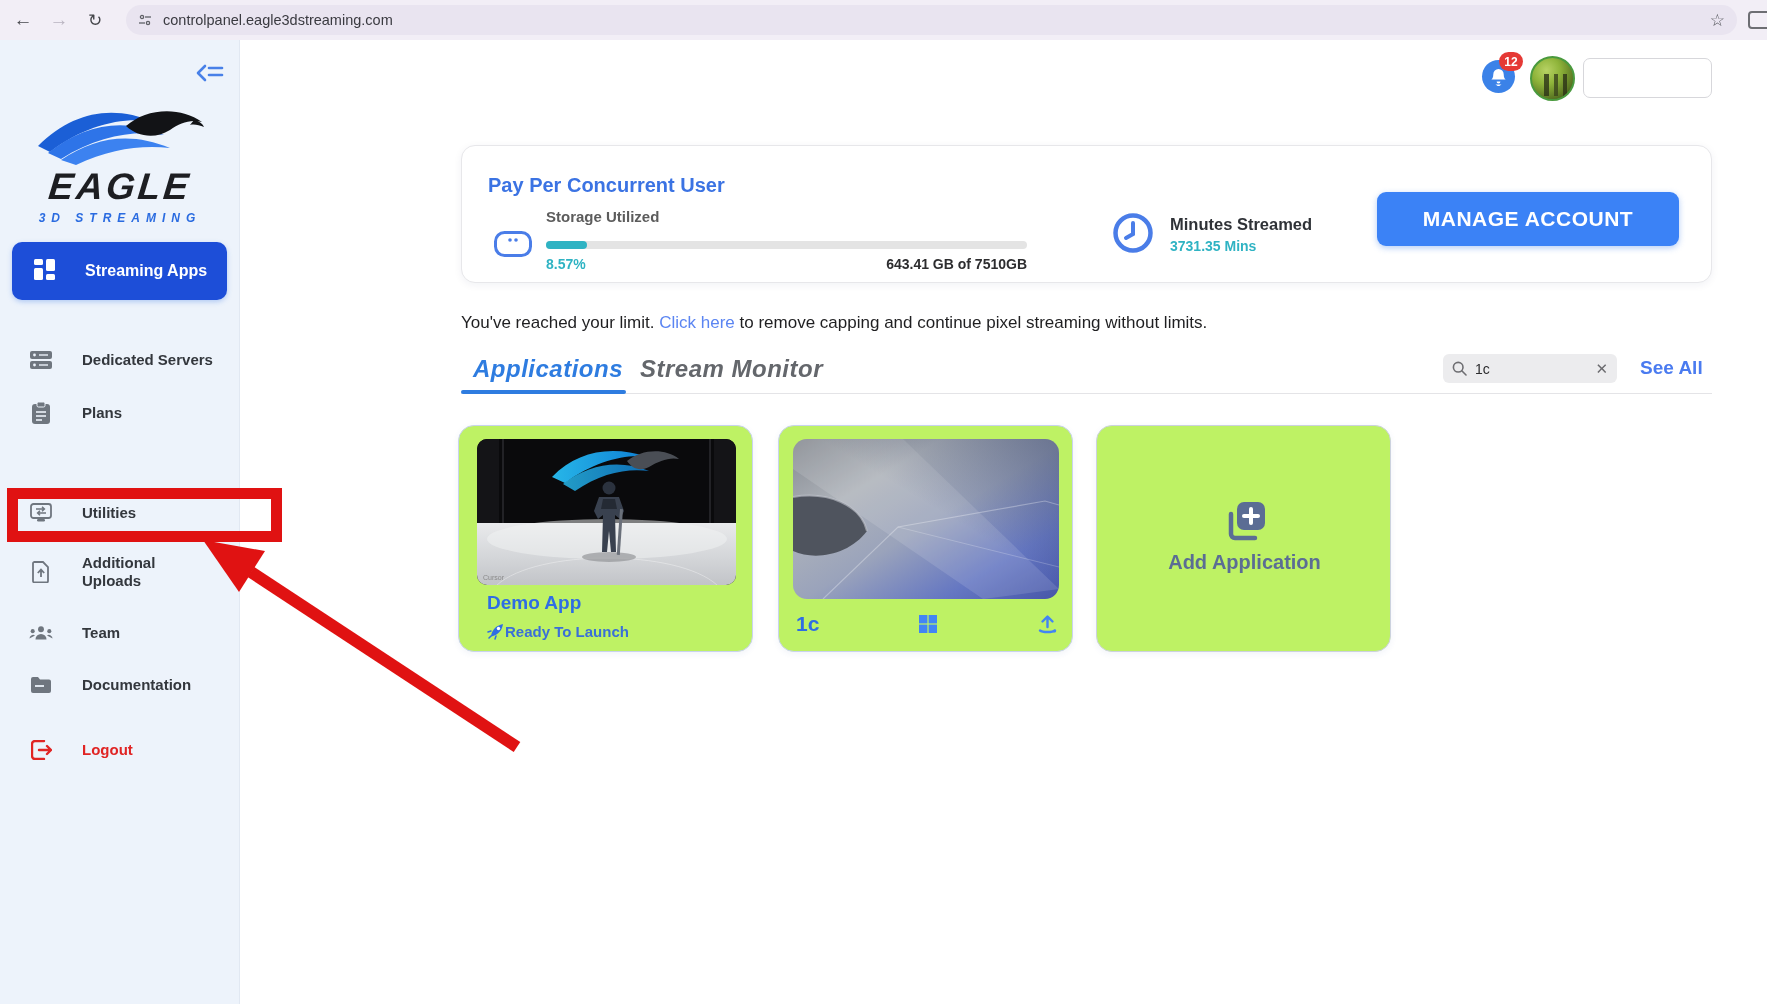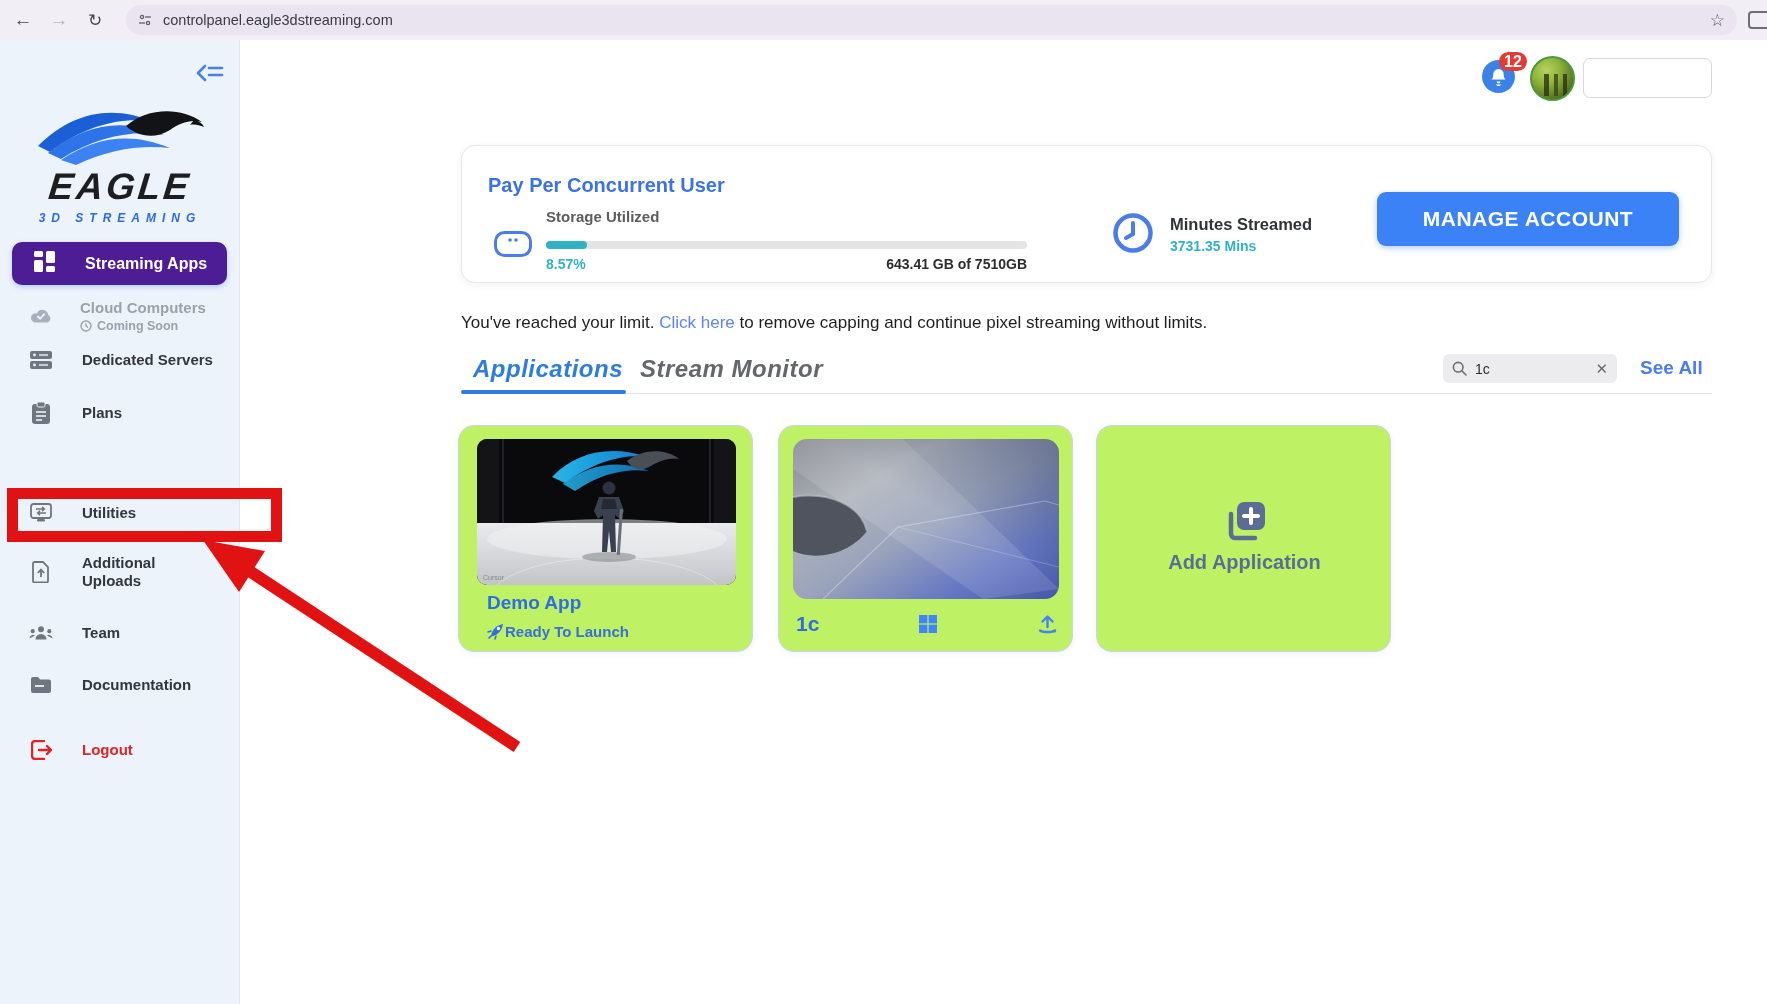--- a/index.html
+++ b/index.html
@@ -21,33 +21,33 @@
   .collapse-ic { position:absolute; left:196px; top:62px; cursor:pointer; }
   .logo-wrap { position:absolute; left:25px; top:100px; width:190px; text-align:center; }
   .logo-title { font-size:37px; font-weight:900; font-style:italic; letter-spacing:3px; color:#1d1e22; transform:skewX(-6deg); margin-top:-4px; }
   .logo-sub { font-size:12px; font-weight:700; font-style:italic; letter-spacing:6px; color:#2a6be0; margin-top:3px; }
 
   .nav-item { position:absolute; left:0; width:240px; display:flex; align-items:center; cursor:pointer; }
   .nav-item .ic { width:24px; margin-left:29px; display:flex; justify-content:center; }
   .nav-item .lbl { margin-left:29px; font-size:15px; font-weight:700; color:#33373d; line-height:18px; }
   .nav-item.disabled .lbl { color:#9aa2ae; }
   .nav-sub { font-size:12.5px; font-weight:700; color:#9aa2ae; display:flex; align-items:center; gap:5px; margin-top:2px; }
-  .nav-active { position:absolute; left:12px; top:242px; width:215px; height:43px; background:#4c1d95; border-radius:10px;
+  .nav-active { position:absolute; left:12px; top:242px; width:215px; height:58px; background:#1d4ed8; border-radius:10px;
                 display:flex; align-items:center; cursor:pointer; box-shadow:0 2px 5px rgba(72,128,232,.35); }
   .nav-active .ic { margin-left:22px; }
   .nav-active .lbl { margin-left:30px; color:#fff; font-size:16px; font-weight:700; }
   .nav-logout .lbl { color:#e02424; }
 
   
   .anno-box { position:absolute; left:7px; top:488px; width:275px; height:54px; border:11px solid #e01212; z-index:60; pointer-events:none; }
   .anno-arrow { position:absolute; left:0; top:0; z-index:60; pointer-events:none; }
 
   
   .bell-btn { position:absolute; left:1482px; top:60px; width:33px; height:33px; border-radius:50%; background:#3b82e8; display:flex; align-items:center; justify-content:center; cursor:pointer; }
-  .bell-badge { position:absolute; left:1499px; top:52px; min-width:24px; height:19px; border-radius:10px; background:#e53935; color:#fff; font-size:16px; font-weight:700; display:flex; align-items:center; justify-content:center; padding:0 5px; }
+  .bell-badge { position:absolute; left:1499px; top:52px; min-width:24px; height:19px; border-radius:10px; background:#e53935; color:#fff; font-size:12px; font-weight:700; display:flex; align-items:center; justify-content:center; padding:0 5px; }
   .avatar { position:absolute; left:1530px; top:56px; width:45px; height:45px; border-radius:50%; border:2px solid #4a9a3e;
             background: radial-gradient(circle at 35% 30%, #b7d264 0%, #8fb43a 35%, #5e7a24 70%, #2f3d14 100%); cursor:pointer; overflow:hidden; }
   .avatar::after { content:""; position:absolute; left:8px; top:16px; width:30px; height:22px;
             background: linear-gradient(90deg, transparent 0 4px, #2c3317 4px 9px, transparent 9px 14px, #3a451c 14px 18px, transparent 18px 23px, #2c3317 23px 27px, transparent 27px); opacity:.8; }
   .acct-box { position:absolute; left:1583px; top:58px; width:129px; height:40px; background:#fff; border:1.5px solid #d7d7db; border-radius:7px; cursor:pointer; }
 
   
   .account-card { position:absolute; left:461px; top:145px; width:1251px; height:138px; background:#fff; border:1px solid #e7e7ea; border-radius:14px; box-shadow:0 2px 8px rgba(20,40,90,.06); }
   .plan-title { position:absolute; left:26px; top:28px; font-size:20px; font-weight:700; color:#3b73e3; }
   .storage-ic { position:absolute; left:32px; top:85px; }
@@ -140,38 +140,20 @@
       <svg width="21" height="21" viewBox="0 0 21 21">
         <rect x="0" y="0" width="9" height="6" rx="1.5" fill="#fff"></rect>
         <rect x="0" y="9" width="9" height="12" rx="1.5" fill="#fff"></rect>
         <rect x="12" y="0" width="9" height="12" rx="1.5" fill="#fff"></rect>
         <rect x="12" y="15" width="9" height="6" rx="1.5" fill="#fff"></rect>
       </svg>
     </span>
     <span class="lbl">Streaming Apps</span>
   </div>
 
-  <div class="nav-item disabled" style="top:292px; height:48px;">
-    <span class="ic">
-      <svg width="26" height="20" viewBox="0 0 26 20">
-        <path d="M7,17 a5,5 0 1 1 1.5,-9.8 a6.5,6.5 0 0 1 12.4,1.8 a4.3,4.3 0 0 1 -1,8 Z" fill="#a9b0bb"></path>
-        <polyline points="9,10 12,13 17,7.5" fill="none" stroke="#edf3fb" stroke-width="2"></polyline>
-      </svg>
-    </span>
-    <span>
-      <span class="lbl" style="margin-left:27px; display:block;">Cloud Computers</span>
-      <span class="nav-sub" style="margin-left:27px;">
-        <svg width="12" height="12" viewBox="0 0 12 12">
-          <circle cx="6" cy="6" r="5" fill="none" stroke="#9aa2ae" stroke-width="1.4"></circle>
-          <polyline points="6,3.4 6,6 8,7.4" fill="none" stroke="#9aa2ae" stroke-width="1.4"></polyline>
-        </svg>
-        <span>Coming Soon</span>
-      </span>
-    </span>
-  </div>
 
   <div class="nav-item" style="top:345px; height:30px;">
     <span class="ic">
       <svg width="22" height="20" viewBox="0 0 22 20">
         <rect x="0" y="1" width="22" height="8" rx="2" fill="#6f767f"></rect>
         <rect x="0" y="11" width="22" height="8" rx="2" fill="#6f767f"></rect>
         <circle cx="4.5" cy="5" r="1.4" fill="#edf3fb"></circle>
         <circle cx="4.5" cy="15" r="1.4" fill="#edf3fb"></circle>
         <line x1="9" y1="5" x2="18" y2="5" stroke="#edf3fb" stroke-width="1.4"></line>
         <line x1="9" y1="15" x2="18" y2="15" stroke="#edf3fb" stroke-width="1.4"></line>

